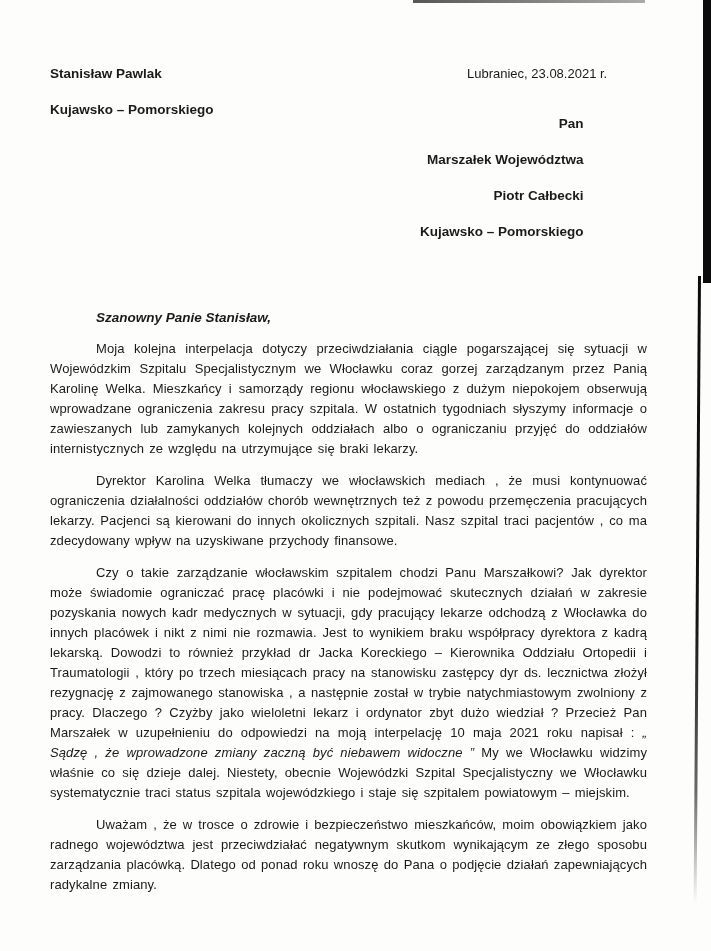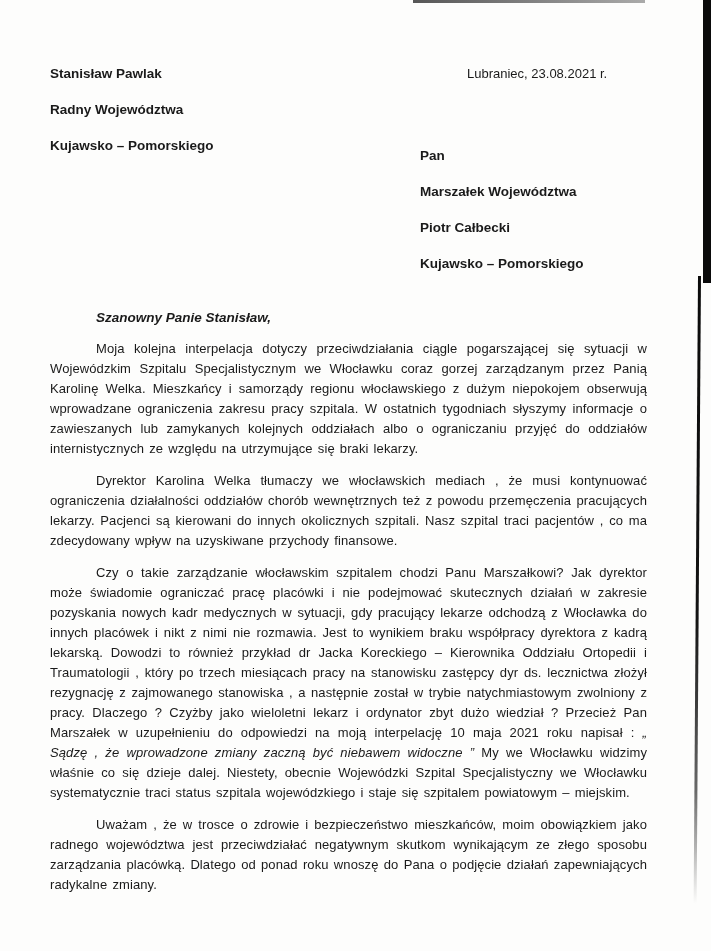--- a/index.html
+++ b/index.html
@@ -44,21 +44,21 @@
   }
   
   .hdr-line {
     font-weight: 700;
     font-size: 13.5px;
     line-height: 36px;
     white-space: nowrap;
   }
   .sender-block   { position: absolute; left: 50px;  top: 56px; }
   .date-line      { position: absolute; left: 467px; top: 56px; text-align: center; }
-  .recipient-block{ position: absolute; left: 420px; top: 138px; }
+  .recipient-block{ position: absolute; left: 420px; top: 106px; text-align: right; }
   .date-line .hdr-line { font-weight: 400; font-size: 13px; }
   
   .letter-body {
     position: absolute;
     left: 50px; top: 308px;
     width: 597px;
   }
   .salutation {
     font-style: italic;
     font-weight: 700;
@@ -84,21 +84,20 @@
 <body>
 
 <div class="page">
 
   <div class="artifact-top-line"></div>
   <div class="artifact-right-bar"></div>
   <div class="artifact-right-line"></div>
 
   <div class="sender-block">
     <div class="hdr-line">Stanisław Pawlak</div>
-    <div class="hdr-line">Radny Województwa</div>
     <div class="hdr-line">Kujawsko – Pomorskiego</div>
   </div>
 
   <div class="date-line">
     <div class="hdr-line">Lubraniec, 23.08.2021 r.</div>
   </div>
 
   <div class="recipient-block">
     <div class="hdr-line">Pan</div>
     <div class="hdr-line">Marszałek Województwa</div>

